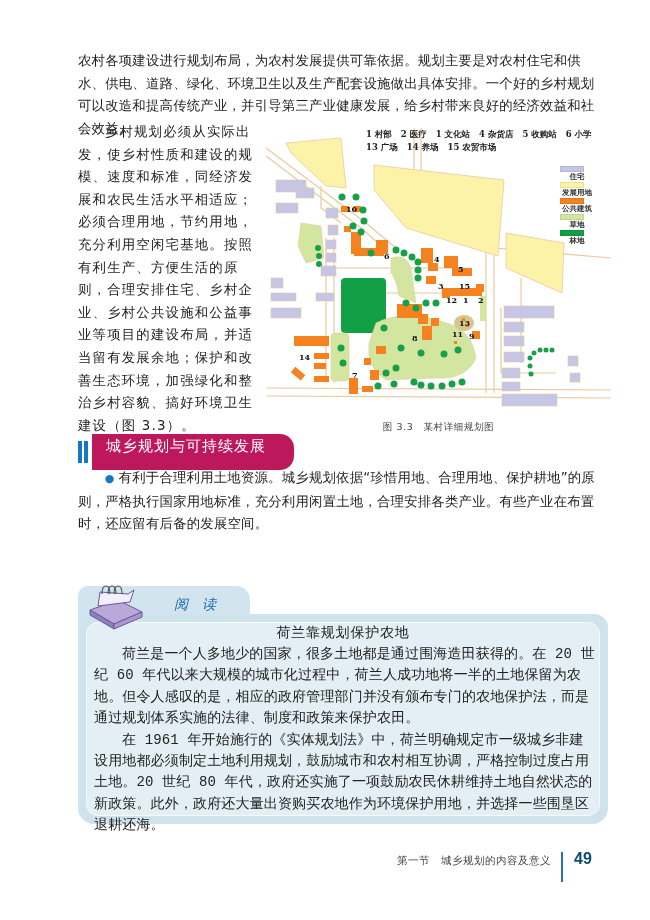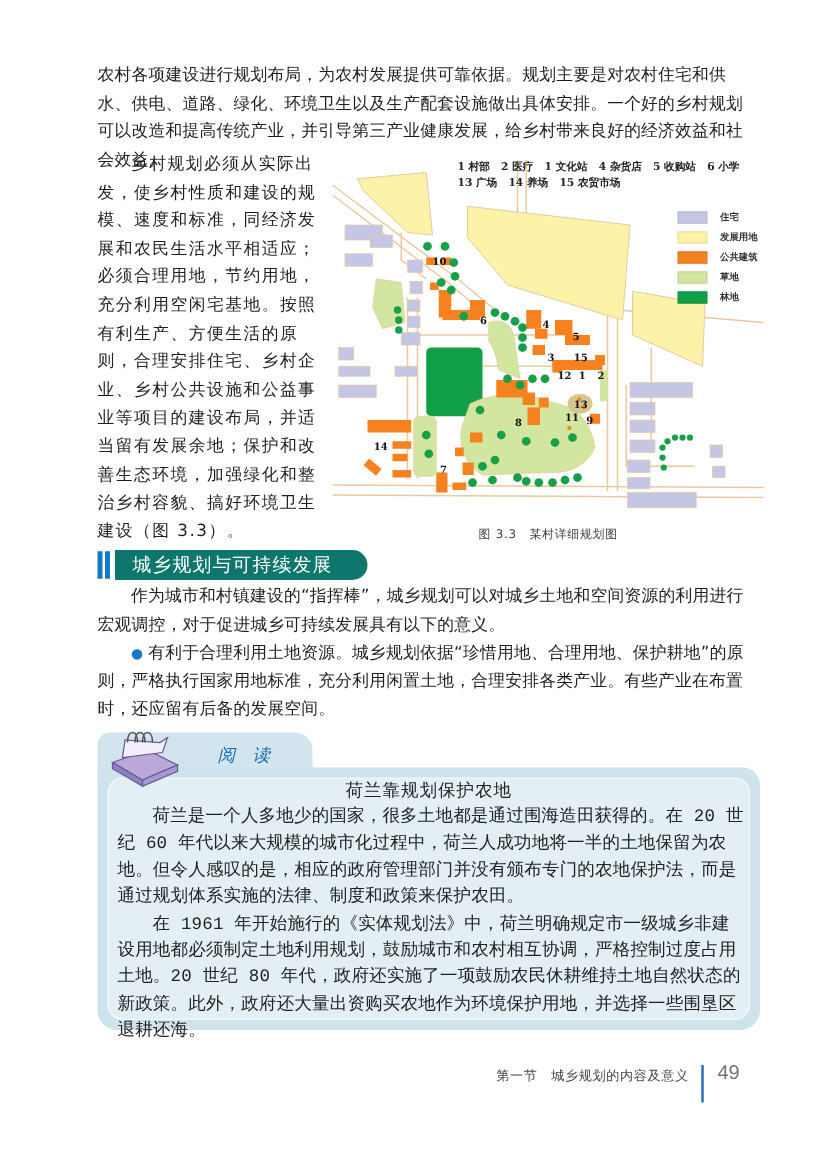--- a/index.html
+++ b/index.html
@@ -9,45 +9,45 @@
   .indent { text-indent: 2em; }
   #intro { position: absolute; left: 78px; top: 50px; width: 530px; }
   #left-col { position: absolute; left: 78px; top: 121px; width: 182px; }
   #left-col p { letter-spacing: 1.2px; }
   
   #figure { position: absolute; left: 266px; top: 128px; width: 345px; height: 300px; }
   #map { position: absolute; left: 0; top: 0; width: 345px; height: 282px; }
   #legend-list { position: absolute; left: 100px; top: 0; width: 245px; font-family: "DejaVu Serif", "Liberation Serif", serif; font-size: 8.5px; font-weight: bold; line-height: 13px; color: #222; }
   #legend-list .row span { margin-right: 6px; white-space: nowrap; }
   #key { position: absolute; left: 276px; top: 38px; width: 70px; }
-  #key .k { display: flex; align-items: center; height: 16px; margin-bottom: 0px; }
+  #key .k { display: flex; align-items: center; height: 16px; margin-bottom: 0px; flex-direction: column; }
   #key .sw { width: 24px; height: 10px; margin-right: 10px; border: 1px solid rgba(0,0,0,0.08); }
   #key .kl { font-family: "DejaVu Serif", serif; font-size: 7.5px; font-weight: bold; color: #333; }
   #caption { position: absolute; left: 0; top: 293px; width: 345px; text-align: center; font-size: 9.5px; color: #444; letter-spacing: 0.6px; }
   
   #section-head { position: absolute; left: 78px; top: 440px; height: 24px; display: flex; align-items: center; }
   #section-head .bar { width: 4px; height: 22px; background: #1479c4; margin-right: 2px; }
-  #section-head .pill { height: 24px; background: #0f766e; color: #fff; font-size: 15px; line-height: 24px; padding: 0 28px 0 14px; border-radius: 0 14px 14px 0; margin-left: 2px; letter-spacing: 1px; }
+  #section-head .pill { height: 36px; background: #be185d; color: #fff; font-size: 15px; line-height: 24px; padding: 0 28px 0 14px; border-radius: 0 14px 14px 0; margin-left: 2px; letter-spacing: 1px; }
   #section-body { position: absolute; left: 78px; top: 467px; width: 530px; }
   .bullet-dot { color: #1a78c2; font-size: 11px; margin-right: 4px; }
   
   #reading { position: absolute; left: 78px; top: 586px; width: 530px; height: 238px; }
   #reading .tab { position: absolute; left: 0; top: 0; width: 172px; height: 40px; background: #d2e5ee; border-radius: 10px 14px 0 0; }
   #reading .frame { position: absolute; left: 0; top: 28px; width: 530px; height: 210px; background: #cfe3ec; border-radius: 0 14px 16px 16px; }
   #reading .inner { position: absolute; left: 8px; top: 36px; width: 514px; height: 194px; background: #e3eff4; border: 1.5px solid #f4fafc; border-radius: 12px; }
   #reading .label { position: absolute; left: 96px; top: 10px; font-size: 14px; font-style: italic; color: #1a6cb0; letter-spacing: 14px; }
   #reading .title { position: absolute; left: 0; top: 38px; width: 530px; text-align: center; font-size: 14px; color: #222; letter-spacing: 0.8px; }
   #reading .body { position: absolute; left: 16px; top: 58px; width: 502px; }
   #reading .body p { font-size: 14px; line-height: 21.4px; letter-spacing: 0.15px; color: #222; font-family: Liberation Mono, monospace; }
   #notebook-icon { position: absolute; left: 6px; top: -4px; width: 62px; height: 50px; }
   
   #footer { position: absolute; left: 397px; top: 850px; width: 220px; height: 40px; }
   #footer .sect { position: absolute; left: 0; top: 4px; font-size: 10.5px; color: #444; letter-spacing: 0.5px; }
   #footer .vline { position: absolute; left: 164px; top: 2px; width: 2px; height: 30px; background: #2b6fb5; }
-  #footer .pg { position: absolute; left: 177px; top: 0px; font-size: 16px; font-weight: normal; color: #737373; font-family: "Liberation Sans", sans-serif; }
+  #footer .pg { position: absolute; left: 177px; top: 0px; font-size: 16px; font-weight: bold; color: #0c4a6e; font-family: "Liberation Sans", sans-serif; }
 </style>
 </head>
 <body>
 
 <div id="intro">
   <p class="txt">农村各项建设进行规划布局，为农村发展提供可靠依据。规划主要是对农村住宅和供水、供电、道路、绿化、环境卫生以及生产配套设施做出具体安排。一个好的乡村规划可以改造和提高传统产业，并引导第三产业健康发展，给乡村带来良好的经济效益和社会效益。</p>
 </div>
 
 <div id="left-col">
   <p class="txt indent">乡村规划必须从实际出发，使乡村性质和建设的规模、速度和标准，同经济发展和农民生活水平相适应；必须合理用地，节约用地，充分利用空闲宅基地。按照有利生产、方便生活的原则，合理安排住宅、乡村企业、乡村公共设施和公益事业等项目的建设布局，并适当留有发展余地；保护和改善生态环境，加强绿化和整治乡村容貌、搞好环境卫生建设（图 3.3）。</p>
@@ -256,21 +256,20 @@
   <div id="caption">图 3.3　某村详细规划图</div>
 </div>
 
 <div id="section-head">
   <span class="bar"></span>
   <span class="bar"></span>
   <span class="pill">城乡规划与可持续发展</span>
 </div>
 
 <div id="section-body">
-  <p class="txt indent">作为城市和村镇建设的“指挥棒”，城乡规划可以对城乡土地和空间资源的利用进行宏观调控，对于促进城乡可持续发展具有以下的意义。</p>
   <p class="txt indent"><span class="bullet-dot">●</span><span>有利于合理利用土地资源。城乡规划依据“珍惜用地、合理用地、保护耕地”的原则，严格执行国家用地标准，充分利用闲置土地，合理安排各类产业。有些产业在布置时，还应留有后备的发展空间。</span></p>
 </div>
 
 <div id="reading">
   <div class="tab"></div>
   <div class="frame"></div>
   <div class="inner"></div>
   <svg id="notebook-icon" viewBox="0 0 62 50" xmlns="http://www.w3.org/2000/svg">
     <path d="M6 28 L34 18 L58 30 L30 42 Z" fill="#b9a8d8" stroke="#6a5a9a" stroke-width="1"></path>
     <path d="M6 28 L6 33 L30 47 L30 42 Z" fill="#8e7fc0" stroke="#6a5a9a" stroke-width="1"></path>

